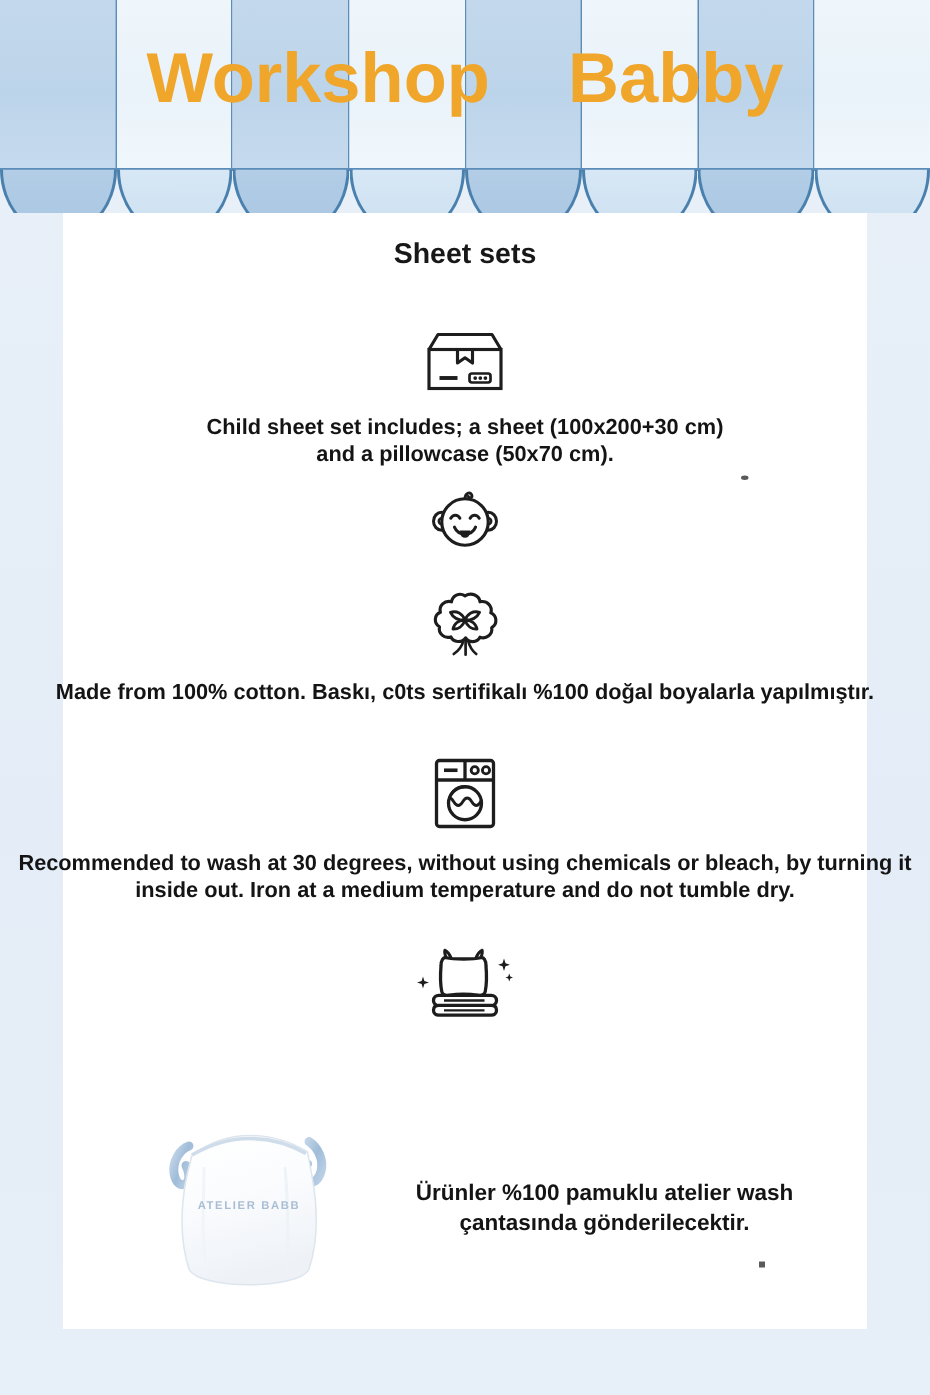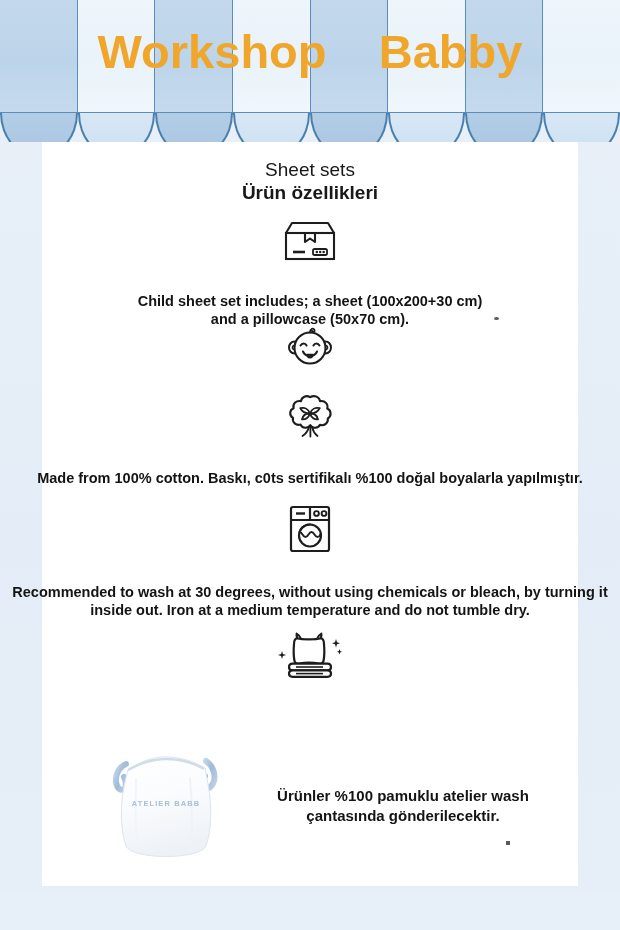--- a/index.html
+++ b/index.html
@@ -98,21 +98,21 @@
     height: 744px;
     background: #ffffff;
   }
 
   .headings {
     padding-top: 16px;
     text-align: center;
   }
   .heading-en {
     font-size: 19px;
-    font-weight: normal;
+    font-weight: bold;
     color: #181818;
     line-height: 1.22;
   }
   .heading-tr {
     font-size: 19px;
     font-weight: bold;
     color: #181818;
     line-height: 1.22;
   }
 
@@ -126,21 +126,21 @@
   .feature .icon-wrap {
     display: flex;
     justify-content: center;
     align-items: flex-end;
   }
   .feature .caption {
     font-size: 14.5px;
     font-weight: bold;
     color: #141414;
     line-height: 1.27;
-    margin: 16px auto;
+    margin: 0 auto;
   }
 
   .f-box     { top: 78px; }
   .f-baby    { top: 182px; }
   .f-cotton  { top: 252px; }
   .f-wash    { top: 362px; }
   .f-pillow  { top: 490px; }
 
   .f-box .caption     { width: 360px; }
   .f-baby .caption    { width: 420px; }
@@ -211,21 +211,20 @@
       <div class="scallop dark"></div>
       <div class="scallop light"></div>
     </div>
     <div class="brand-title">Workshop    Babby</div>
   </div>
 
   <div class="panel">
 
     <div class="headings">
       <div class="heading-en">Sheet sets</div>
-      <div class="heading-tr">Ürün özellikleri</div>
     </div>
 
     <div class="feature f-box">
       <div class="icon-wrap">
         <svg width="56" height="42" viewBox="0 0 56 42" fill="none">
           <path d="M4 13 L10 3 H46 L52 13" stroke="#1d1d1d" stroke-width="2.1" stroke-linejoin="round" fill="none"></path>
           <rect x="4" y="13" width="48" height="26" stroke="#1d1d1d" stroke-width="2.1" fill="none"></rect>
           <path d="M23 13 L23 22 L28 18.5 L33 22 L33 13 Z" stroke="#1d1d1d" stroke-width="2.1" stroke-linejoin="round" fill="none"></path>
           <line x1="11" y1="32" x2="23" y2="32" stroke="#1d1d1d" stroke-width="2.6"></line>
           <rect x="31" y="29" width="14" height="6" rx="1.6" stroke="#1d1d1d" stroke-width="1.8" fill="none"></rect>

